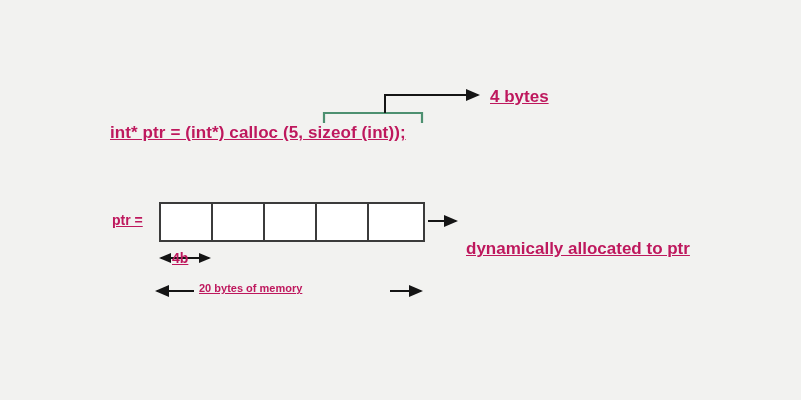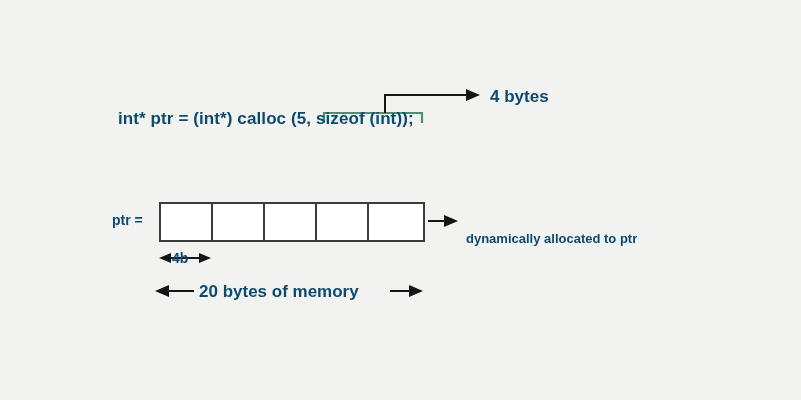--- a/index.html
+++ b/index.html
@@ -13,61 +13,61 @@
     font-family: "Liberation Sans", sans-serif;
     overflow: hidden;
   }
   #canvas {
     position: relative;
     width: 801px;
     height: 400px;
   }
   .txt {
     position: absolute;
-    color: #0c4a6e;
+    color: #be185d;
     font-weight: bold;
     white-space: nowrap;
     line-height: 1;
+    text-decoration: underline;
   }
   #code-line {
     left: 110px;
-    top: 110px;
+    top: 124px;
     font-size: 17px;
     letter-spacing: 0.1px;
-    margin-left: 8px;
   }
   #four-bytes-label {
     left: 490px;
     top: 88px;
     font-size: 17px;
   }
   #ptr-label {
     left: 112px;
     top: 213px;
     font-size: 14px;
   }
   #four-b-label {
     left: 172px;
     top: 251px;
     font-size: 14px;
   }
   #twenty-bytes-label {
     left: 199px;
     top: 283px;
-    font-size: 17px;
+    font-size: 11px;
   }
   #result-line-1 {
     left: 466px;
     top: 212px;
     font-size: 17px;
   }
   #result-line-2 {
     left: 466px;
-    top: 232px;
-    font-size: 13px;
+    top: 240px;
+    font-size: 17px;
   }
   #vector-layer {
     position: absolute;
     left: 0;
     top: 0;
     width: 801px;
     height: 400px;
   }
   .cells {
     position: absolute;

